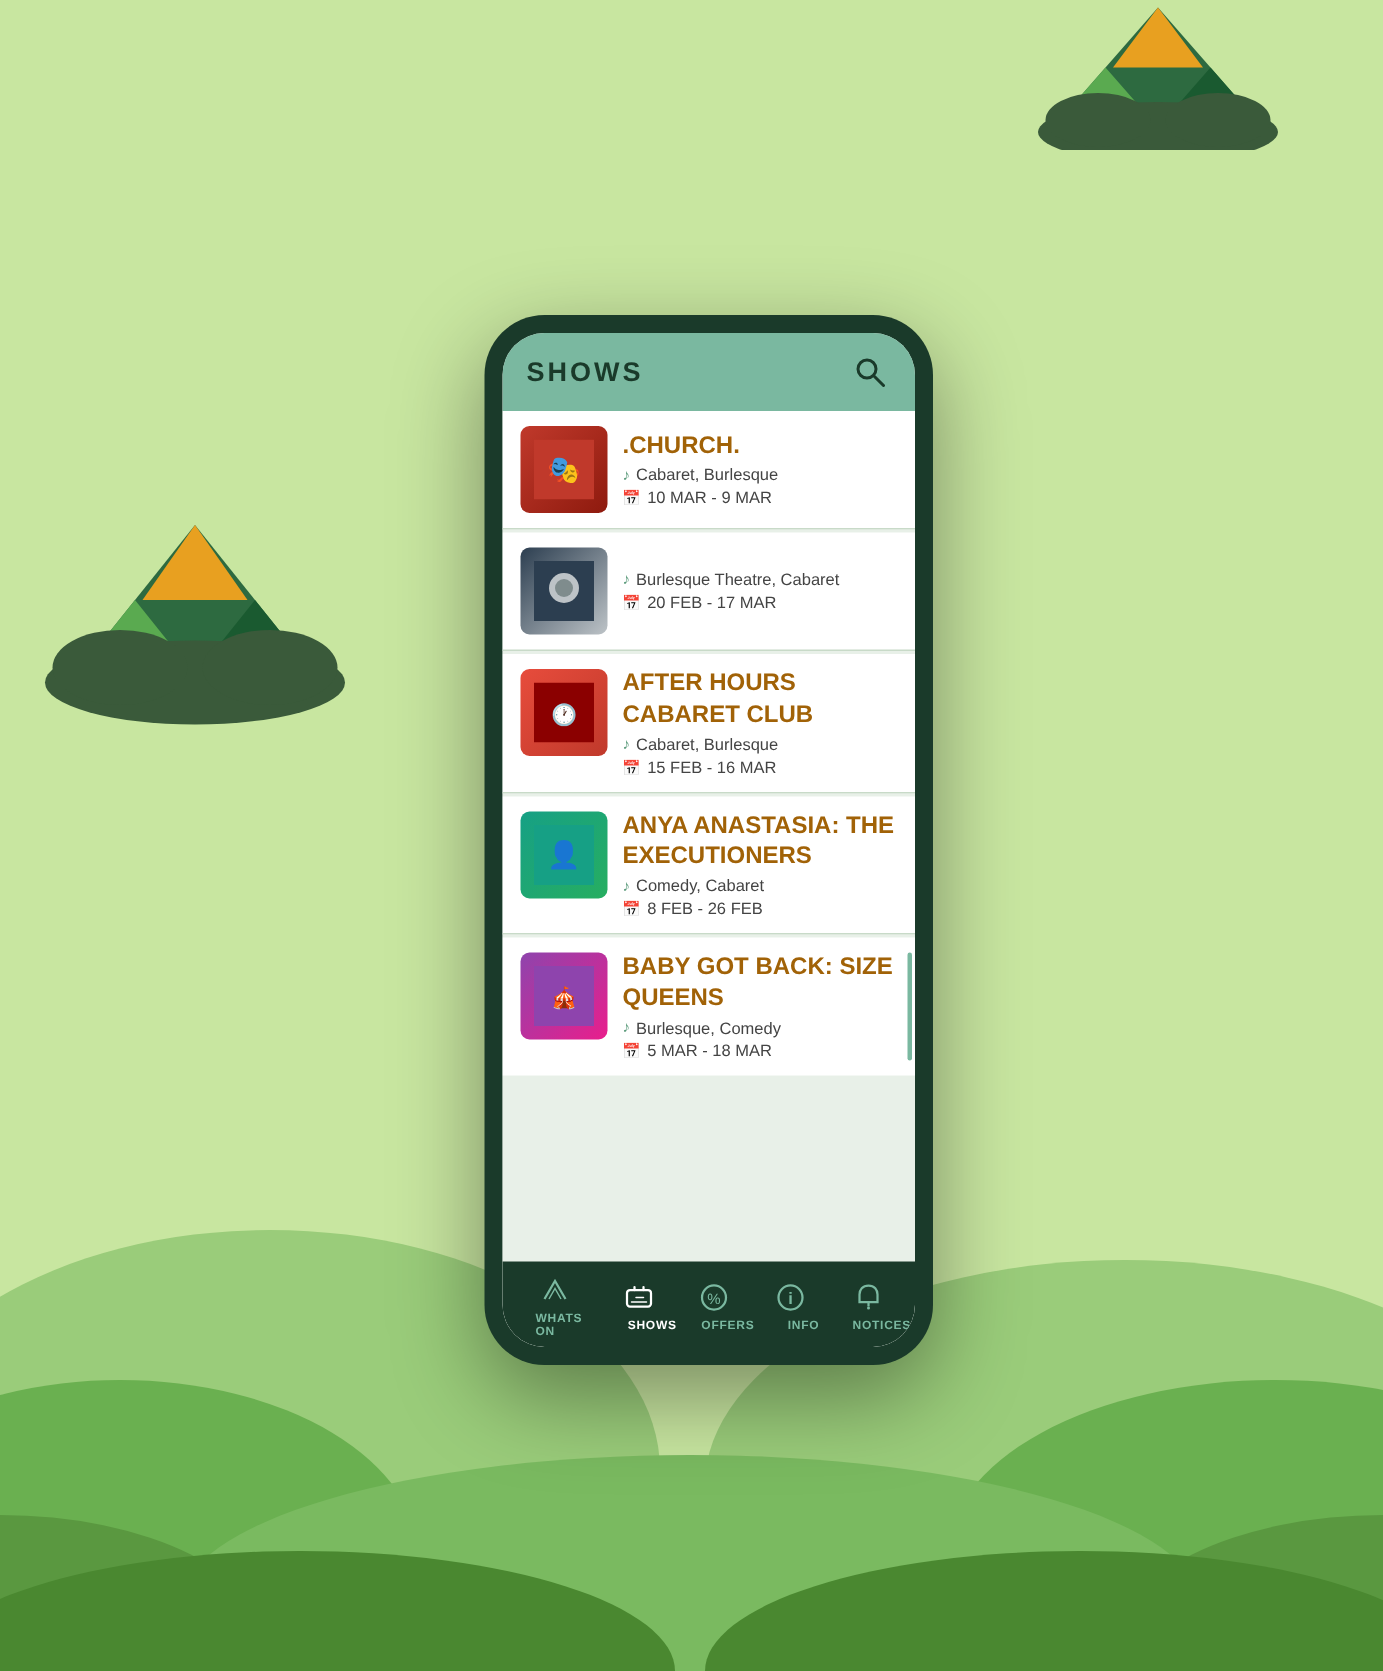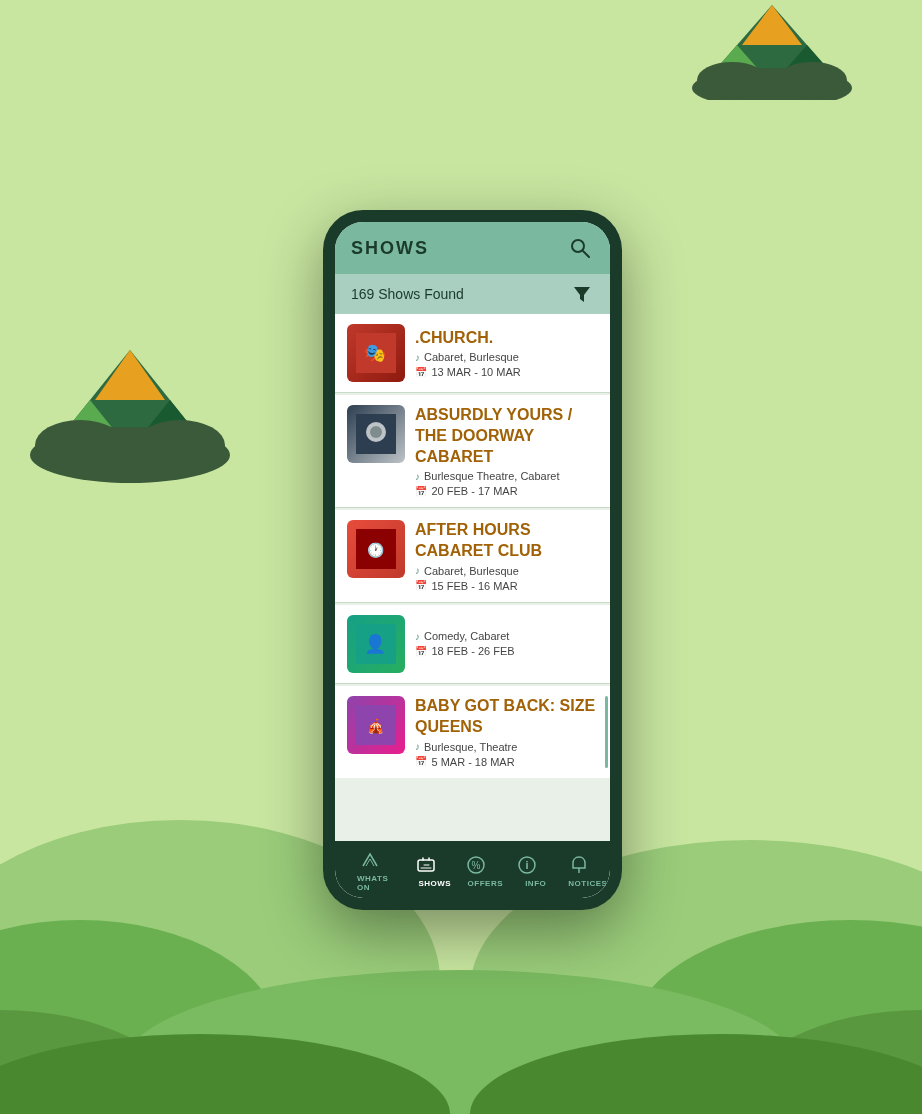--- a/index.html
+++ b/index.html
@@ -286,61 +286,52 @@
       <div class="app-header">
         <span class="app-title">SHOWS</span>
         <div class="search-icon-btn">
           <svg width="20" height="20" viewBox="0 0 20 20" fill="none" xmlns="http://www.w3.org/2000/svg">
             <circle cx="8" cy="8" r="6" stroke="#1a3a2a" stroke-width="2"></circle>
             <line x1="13" y1="13" x2="19" y2="19" stroke="#1a3a2a" stroke-width="2" stroke-linecap="round"></line>
           </svg>
         </div>
       </div>
 
-      <div class="filter-bar">
-        <span class="shows-count">169 Shows Found</span>
-        <div class="filter-icon-btn">
-          <svg width="18" height="18" viewBox="0 0 18 18" fill="none" xmlns="http://www.w3.org/2000/svg">
-            <polygon points="1,2 17,2 11,10 11,17 7,14 7,10" fill="#1a3a2a"></polygon>
-          </svg>
-        </div>
-      </div>
 
       <div class="shows-list">
 
         <div class="show-item">
           <div class="show-thumbnail thumb-church">
             <svg width="40" height="40" viewBox="0 0 40 40">
                 <rect width="40" height="40" fill="#c0392b"></rect>
                 <text x="20" y="26" text-anchor="middle" fill="white" font-size="18">🎭</text>
               </svg>
           </div>
           <div class="show-info">
             <span class="show-name">.CHURCH.</span>
             <span class="show-genre">
               <span class="music-icon">♪</span>
               <span>Cabaret, Burlesque</span>
             </span>
             <span class="show-dates">
               <span class="calendar-icon">📅</span>
-              <span>13 MAR - 10 MAR</span>
+              <span>10 MAR - 9 MAR</span>
             </span>
           </div>
         </div>
 
         <div class="show-item">
           <div class="show-thumbnail thumb-absurdly">
             <svg width="40" height="40" viewBox="0 0 40 40">
                 <rect width="40" height="40" fill="#2c3e50"></rect>
                 <circle cx="20" cy="18" r="10" fill="#bdc3c7"></circle>
                 <circle cx="20" cy="18" r="6" fill="#7f8c8d"></circle>
               </svg>
           </div>
           <div class="show-info">
-            <span class="show-name">ABSURDLY YOURS / THE DOORWAY CABARET</span>
             <span class="show-genre">
               <span class="music-icon">♪</span>
               <span>Burlesque Theatre, Cabaret</span>
             </span>
             <span class="show-dates">
               <span class="calendar-icon">📅</span>
               <span>20 FEB - 17 MAR</span>
             </span>
           </div>
         </div>
@@ -366,43 +357,44 @@
         </div>
 
         <div class="show-item">
           <div class="show-thumbnail thumb-anya">
             <svg width="40" height="40" viewBox="0 0 40 40">
                 <rect width="40" height="40" fill="#16a085"></rect>
                 <text x="20" y="26" text-anchor="middle" fill="white" font-size="18">👤</text>
               </svg>
           </div>
           <div class="show-info">
+            <span class="show-name">ANYA ANASTASIA: THE EXECUTIONERS</span>
             <span class="show-genre">
               <span class="music-icon">♪</span>
               <span>Comedy, Cabaret</span>
             </span>
             <span class="show-dates">
               <span class="calendar-icon">📅</span>
-              <span>18 FEB - 26 FEB</span>
+              <span>8 FEB - 26 FEB</span>
             </span>
           </div>
         </div>
 
         <div class="show-item" style="position:relative;">
           <div class="show-thumbnail thumb-babygot">
             <svg width="40" height="40" viewBox="0 0 40 40">
                 <rect width="40" height="40" fill="#8e44ad"></rect>
                 <text x="20" y="26" text-anchor="middle" fill="white" font-size="14">🎪</text>
               </svg>
           </div>
           <div class="show-info">
             <span class="show-name">BABY GOT BACK: SIZE QUEENS</span>
             <span class="show-genre">
               <span class="music-icon">♪</span>
-              <span>Burlesque, Theatre</span>
+              <span>Burlesque, Comedy</span>
             </span>
             <span class="show-dates">
               <span class="calendar-icon">📅</span>
               <span>5 MAR - 18 MAR</span>
             </span>
           </div>
           <div class="scroll-indicator"></div>
         </div>
 
       </div>

